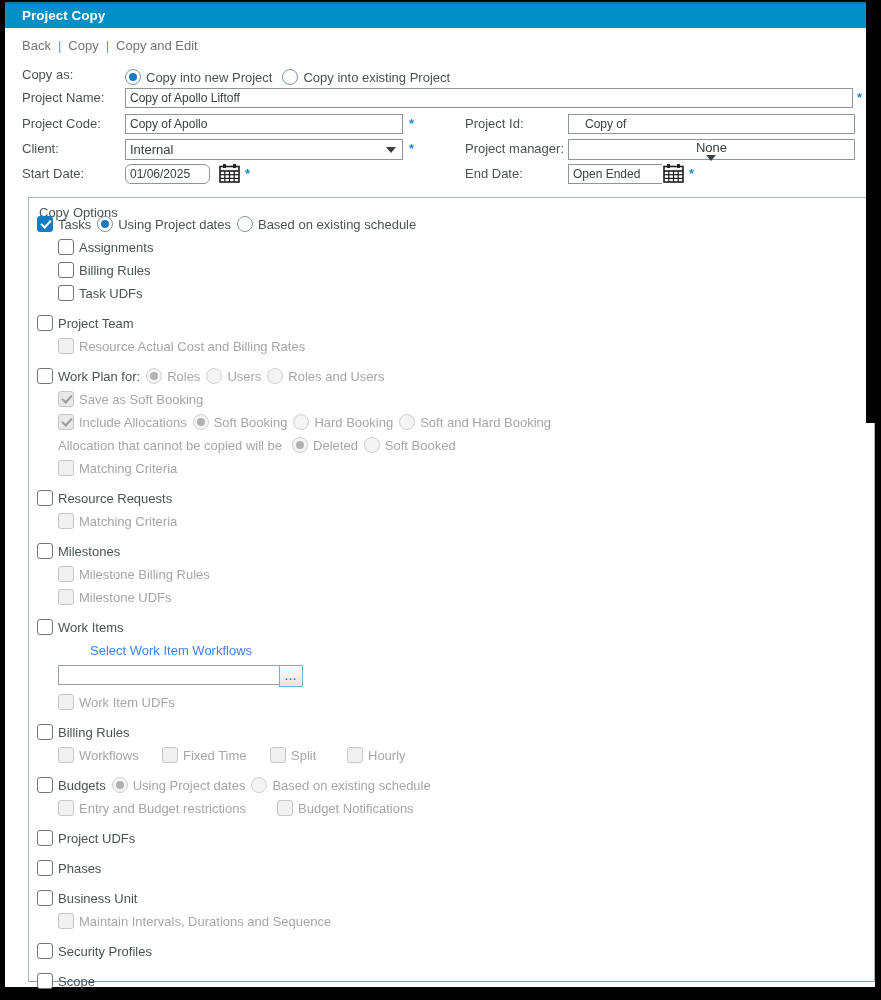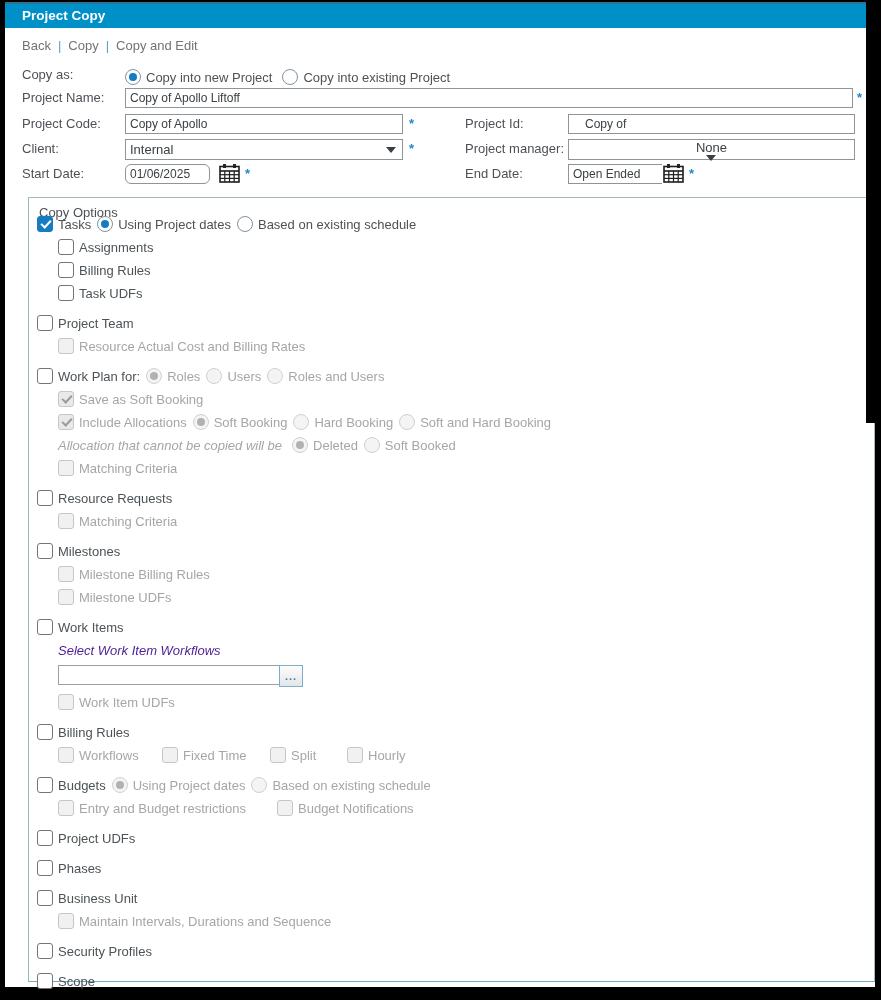--- a/index.html
+++ b/index.html
@@ -49,22 +49,22 @@
   .copyoptions{position:absolute;left:23px;top:195px;width:847px;height:785px;
                border:1px solid #a2b6be;border-bottom:1px solid #7aa9bf;box-sizing:border-box;
                padding:4px 0 0 8px;}
   .legend{position:absolute;top:-9px;left:5px;background:#fff;padding:0 5px;color:#4d5156;margin-top:16px;}
   .opt-row{display:flex;align-items:center;margin-top:7px;min-height:16px;white-space:nowrap;}
   .opt-row.sect{margin-top:14px;}
   .opt-row.lvl1{margin-left:21px;}
   .opt-item{display:inline-flex;align-items:center;margin-right:6px;}
   .olbl{margin-left:5px;color:#4c5256;}
   .olbl.dis{color:#a6a6a6;}
-  .rowtext{color:#a6a6a6;margin-right:4px;font-style:italic;}
-  .rowtext.plain{color:#4c1d95;}
+  .rowtext{color:#a6a6a6;margin-right:4px;}
+  .rowtext.plain{color:#3b82f6;margin-left:32px;}
   [data-row="billing-rule-types"] .opt-item:nth-child(1){width:98px;}
   [data-row="billing-rule-types"] .opt-item:nth-child(2){width:102px;}
   [data-row="billing-rule-types"] .opt-item:nth-child(3){width:71px;}
   [data-row="budget-subs"] .opt-item:nth-child(1){width:213px;}
   .pickerwrap{display:flex;align-items:stretch;}
   .pickerinput{width:222px;height:20px;border:1px solid #9aa0a5;background:#fff;
                box-sizing:border-box;font-family:"Liberation Sans",sans-serif;font-size:13px;
                padding:0 4px;outline:none;}
   .pickerbtn{width:24px;height:22px;margin-left:-1px;border:1px solid #7ab0cc;
              background:linear-gradient(#fdfdfd,#e6e6e6);color:#1b87c9;font-weight:bold;

